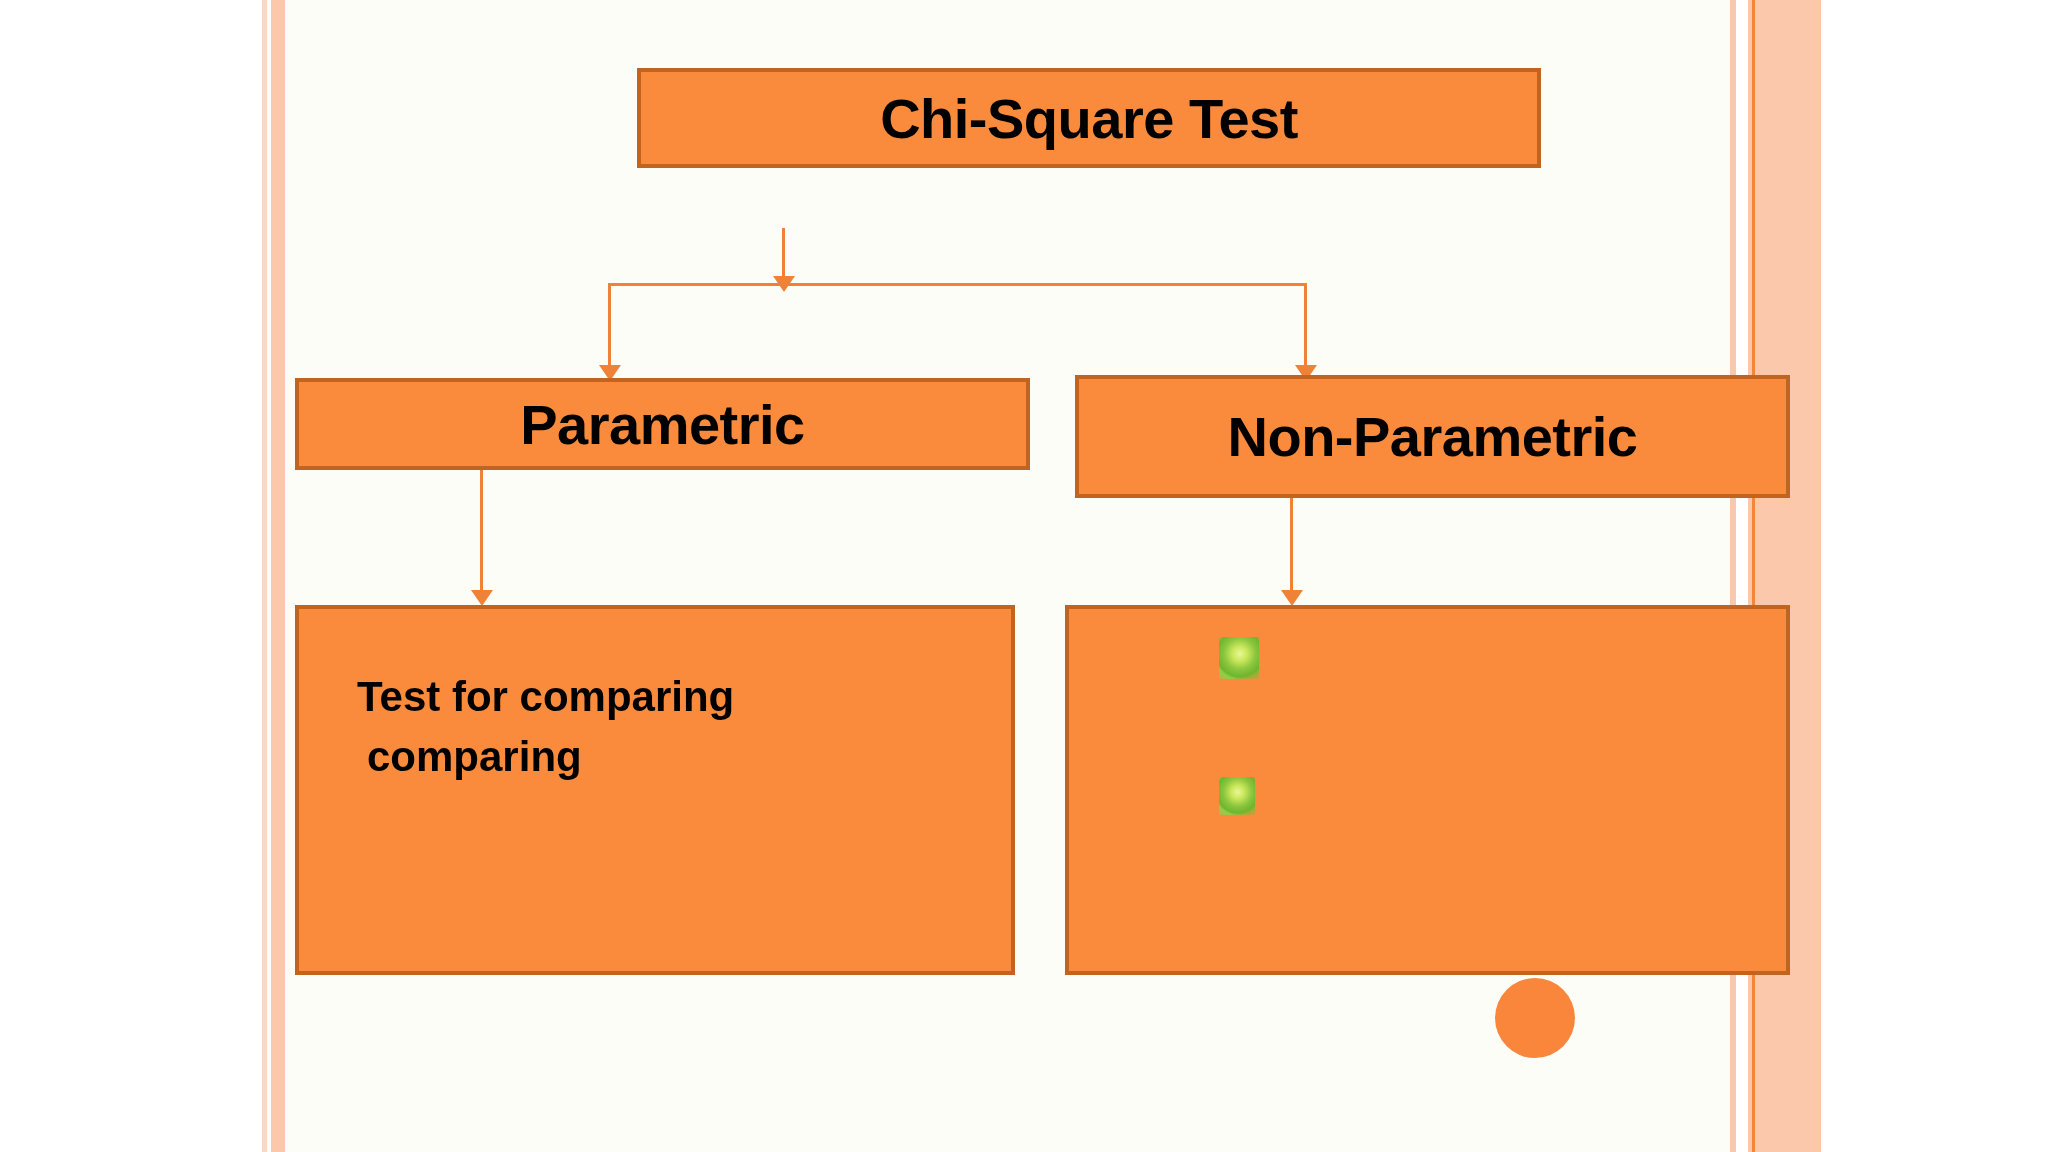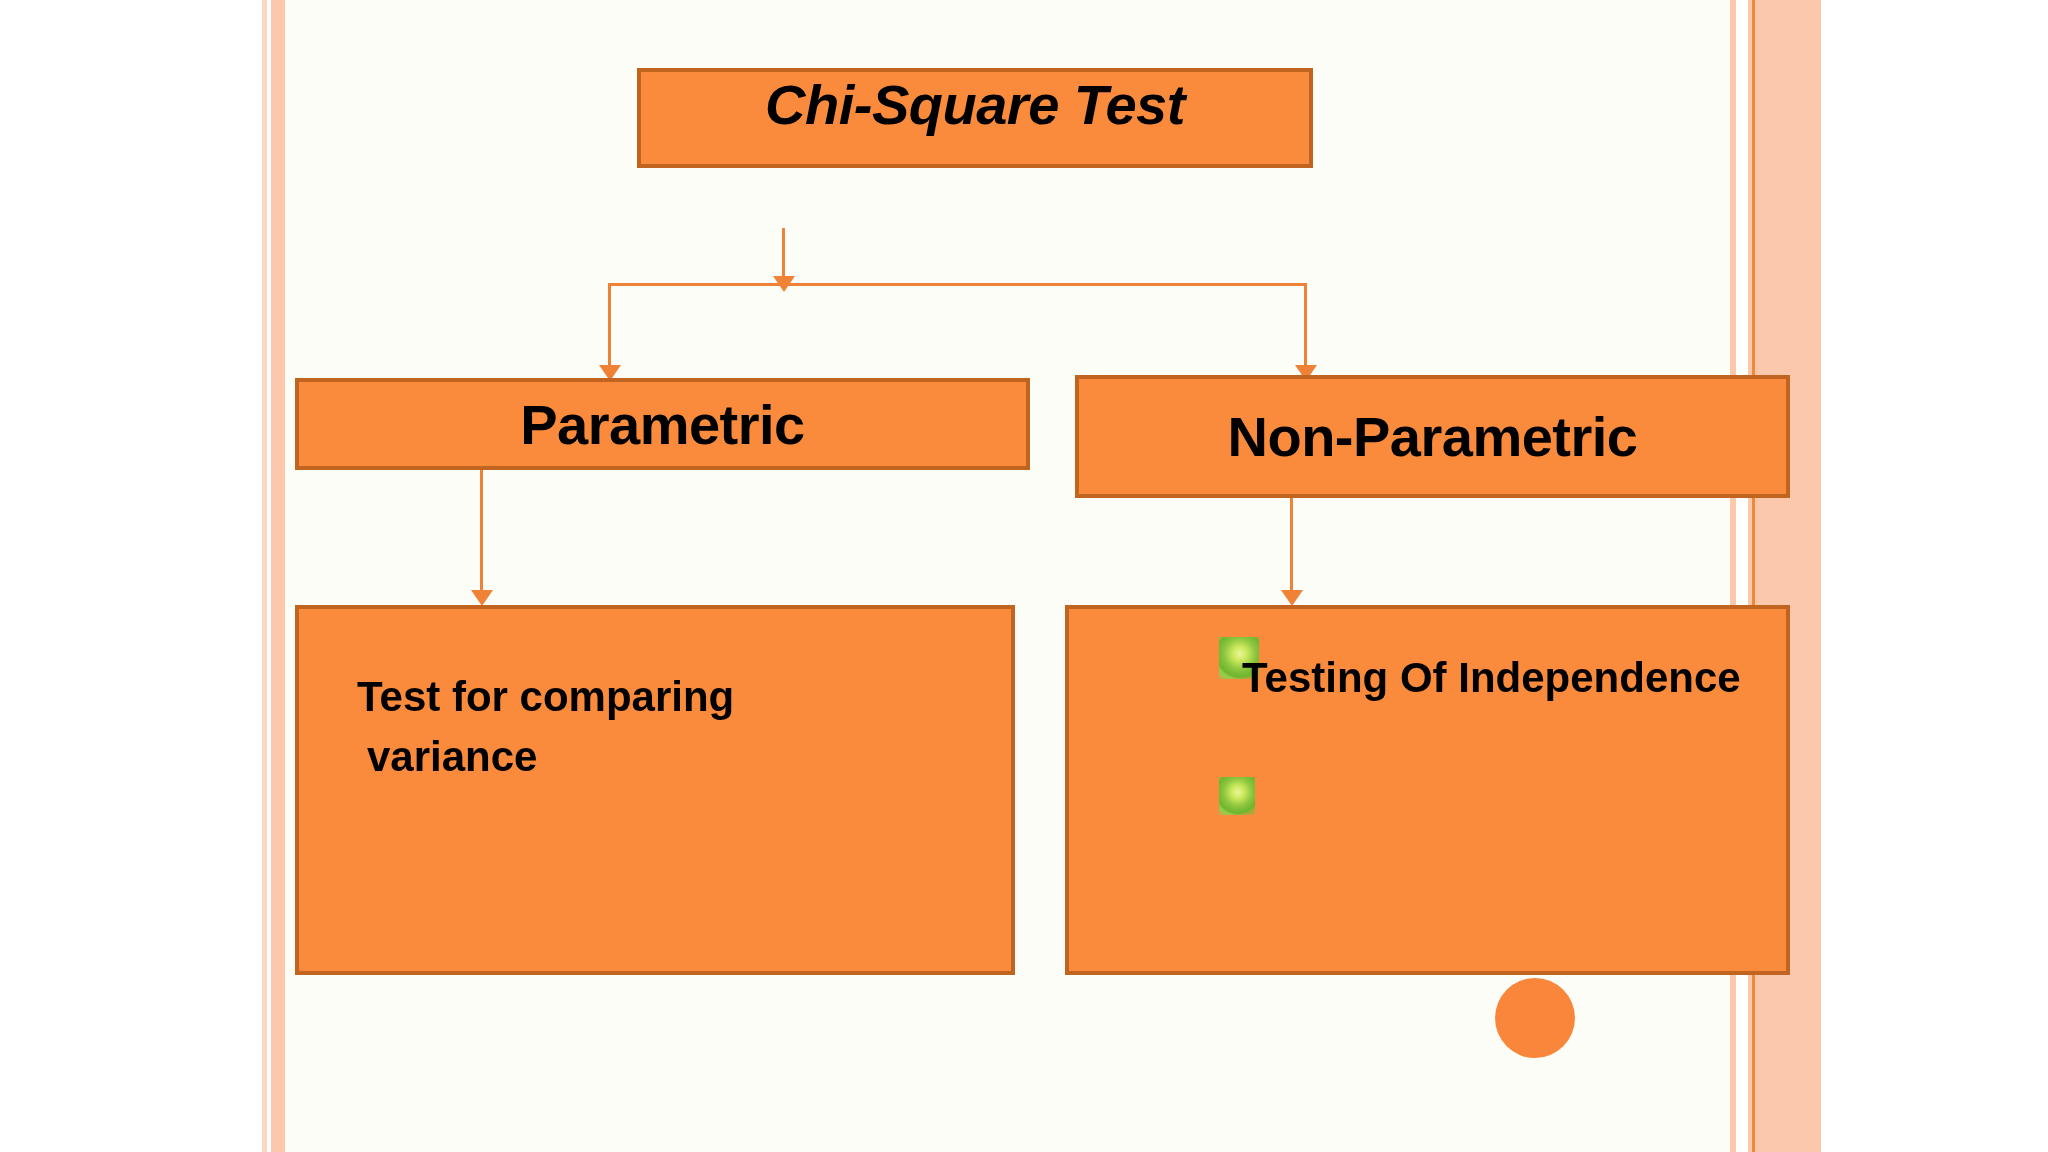--- a/index.html
+++ b/index.html
@@ -29,23 +29,23 @@
   
   .box{
     position:absolute;
     background:#fa8b3c;
     border:4px solid #c0641f;
     box-sizing:border-box;
     color:#000000;
     font-weight:bold;
   }
   #title-box{
-    left:375px;top:68px;width:676px;height:100px;
-    display:flex;justify-content:center;
-    font-size:56px;letter-spacing:-0.5px;font-style:italic;
+    left:375px;top:68px;width:904px;height:100px;
+    display:flex;align-items:center;justify-content:center;
+    font-size:56px;letter-spacing:-0.5px;
   }
   #parametric-box{
     left:33px;top:378px;width:735px;height:92px;
     display:flex;align-items:center;justify-content:center;
     font-size:56px;letter-spacing:-0.5px;
   }
   #nonparametric-box{
     left:813px;top:375px;width:715px;height:123px;
     display:flex;align-items:center;justify-content:center;
     font-size:56px;letter-spacing:-0.5px;
@@ -140,24 +140,23 @@
     <span>Parametric</span>
   </div>
 
   <div class="conn" id="conn-param-drop"></div>
   <div class="arrowhead" id="conn-param-head"></div>
   <div class="conn" id="conn-np-drop"></div>
   <div class="arrowhead" id="conn-np-head"></div>
 
   <div class="box" id="param-detail-box">
     <span class="line line1">Test for comparing</span>
-    <span class="line line2">variance</span>
+    <span class="line line2">comparing</span>
   </div>
 
   <div class="box" id="nonparam-detail-box">
     <span class="leaf-bullet" id="leaf-1"></span>
-    <span class="bullet-line" id="np-line-a">Testing Of Independence</span>
     <span class="leaf-bullet" id="leaf-2"></span>
   </div>
 
   <div id="deco-circle"></div>
 
 </div>
 
 </body></html>

